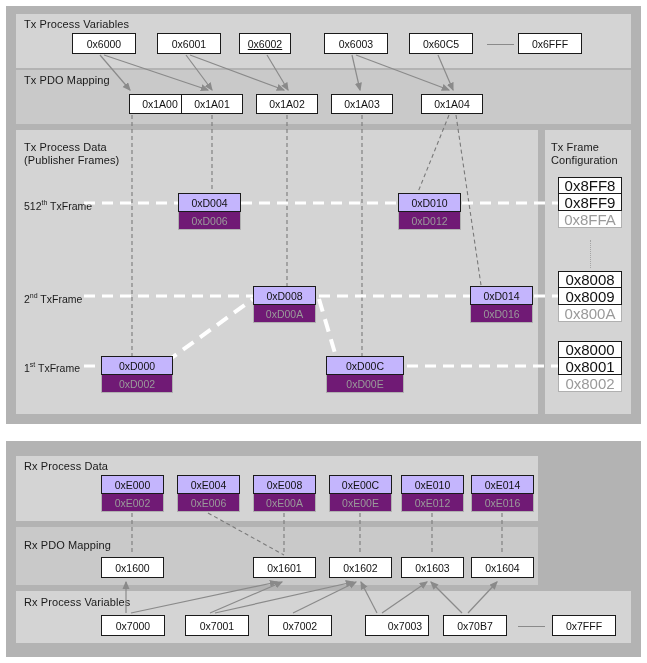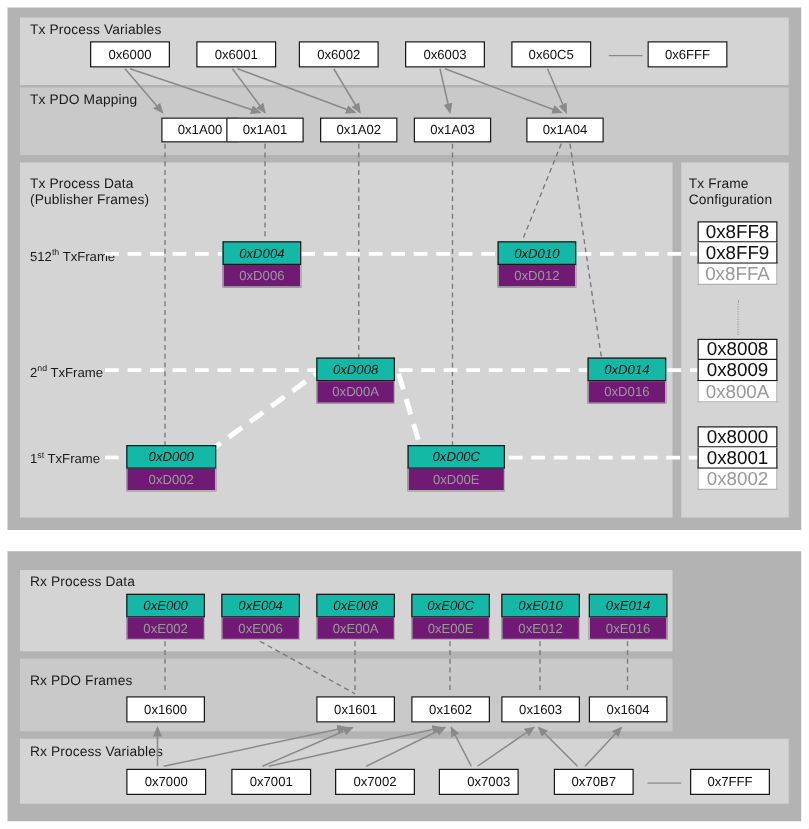--- a/index.html
+++ b/index.html
@@ -14,22 +14,22 @@
 
   .row-label{position:absolute;font-size:10.5px;color:#1a1a1a;white-space:nowrap;}
   .row-label sup{font-size:7px;vertical-align:super;}
 
   
   .box{position:absolute;background:#ffffff;border:1.4px solid #1a1a1a;box-sizing:border-box;
        display:flex;align-items:center;justify-content:center;font-size:10.5px;color:#111;}
 
   
   .pdbox{position:absolute;box-sizing:border-box;}
-  .pdbox .top{background:#14b8a6;border:1.4px solid #1a1a1a;box-sizing:border-box;height:19px;
-       display:flex;align-items:center;justify-content:center;font-size:10.5px;color:#111;font-style:italic;}
+  .pdbox .top{background:#c4b5fd;border:1.4px solid #1a1a1a;box-sizing:border-box;height:19px;
+       display:flex;align-items:center;justify-content:center;font-size:10.5px;color:#111;}
   .pdbox .bot{background:#701a75;border:1.2px solid #b0b0b0;border-top:none;box-sizing:border-box;height:18px;
        display:flex;align-items:center;justify-content:center;font-size:10.5px;color:#9a9a9a;}
 
   
   .fcstack{position:absolute;box-sizing:border-box;}
   .fcstack .r{background:#fff;box-sizing:border-box;height:17px;
        display:flex;align-items:center;justify-content:center;font-size:15px;color:#111;}
   .fcstack .r1{border:1.4px solid #1a1a1a;}
   .fcstack .r2{border:1.4px solid #1a1a1a;border-top:none;}
   .fcstack .r3{border:1.2px solid #b0b0b0;border-top:none;color:#9a9a9a;}
@@ -44,21 +44,21 @@
 
 <div id="stage">
 
   <div class="outer" style="left:6px;top:6px;width:635px;height:418px;"></div>
 
   <div class="panel" style="left:16px;top:14px;width:615px;height:54px;"></div>
   <div class="sect-label" style="left:24px;top:18px;">Tx Process Variables</div>
 
   <div class="box" style="left:72px;top:33px;width:64px;height:21px;">0x6000</div>
   <div class="box" style="left:157px;top:33px;width:64px;height:21px;">0x6001</div>
-  <div class="box" style="left:239px;top:33px;width:64px;height:21px;">0x6002</div>
+  <div class="box" style="left:239px;top:33px;width:52px;height:21px;text-decoration:underline;">0x6002</div>
   <div class="box" style="left:324px;top:33px;width:64px;height:21px;">0x6003</div>
   <div class="box" style="left:409px;top:33px;width:64px;height:21px;">0x60C5</div>
   <div class="ellipsis-h" style="left:487px;top:44px;width:27px;"></div>
   <div class="box" style="left:518px;top:33px;width:64px;height:21px;">0x6FFF</div>
 
   <div class="panel dark" style="left:16px;top:70px;width:615px;height:54px;"></div>
   <div class="sect-label" style="left:24px;top:74px;">Tx PDO Mapping</div>
 
   <div class="box" style="left:101px;top:94px;width:62px;height:20px;margin-left:28px;">0x1A00</div>
   <div class="box" style="left:181px;top:94px;width:62px;height:20px;">0x1A01</div>
@@ -201,35 +201,35 @@
   <div class="pdbox" style="left:401px;top:475px;width:63px;">
     <div class="top">0xE010</div>
     <div class="bot">0xE012</div>
   </div>
   <div class="pdbox" style="left:471px;top:475px;width:63px;">
     <div class="top">0xE014</div>
     <div class="bot">0xE016</div>
   </div>
 
   <div class="panel dark" style="left:16px;top:527px;width:522px;height:58px;"></div>
-  <div class="sect-label" style="left:24px;top:539px;">Rx PDO Frames</div>
+  <div class="sect-label" style="left:24px;top:539px;">Rx PDO Mapping</div>
 
   <div class="box" style="left:101px;top:557px;width:63px;height:21px;">0x1600</div>
   <div class="box" style="left:253px;top:557px;width:63px;height:21px;">0x1601</div>
   <div class="box" style="left:329px;top:557px;width:63px;height:21px;">0x1602</div>
   <div class="box" style="left:401px;top:557px;width:63px;height:21px;">0x1603</div>
   <div class="box" style="left:471px;top:557px;width:63px;height:21px;">0x1604</div>
 
   <div class="panel" style="left:16px;top:591px;width:615px;height:52px;"></div>
   <div class="sect-label" style="left:24px;top:596px;">Rx Process Variables</div>
 
   <div class="box" style="left:101px;top:615px;width:64px;height:21px;">0x7000</div>
   <div class="box" style="left:185px;top:615px;width:64px;height:21px;">0x7001</div>
   <div class="box" style="left:268px;top:615px;width:64px;height:21px;">0x7002</div>
-  <div class="box" style="left:351px;top:615px;width:64px;height:21px;padding-left:16px;">0x7003</div>
+  <div class="box" style="left:365px;top:615px;width:64px;height:21px;padding-left:16px;">0x7003</div>
   <div class="box" style="left:443px;top:615px;width:64px;height:21px;">0x70B7</div>
   <div class="ellipsis-h" style="left:518px;top:626px;width:27px;"></div>
   <div class="box" style="left:552px;top:615px;width:64px;height:21px;">0x7FFF</div>
 
   <svg class="ov">
 
     <g stroke="#7a7a7a" stroke-width="1.1" fill="none" stroke-dasharray="4,3">
       <path d="M132,513 L132,555"></path>
       <path d="M208,513 L284,555"></path>
       <path d="M284,513 L284,555"></path>

